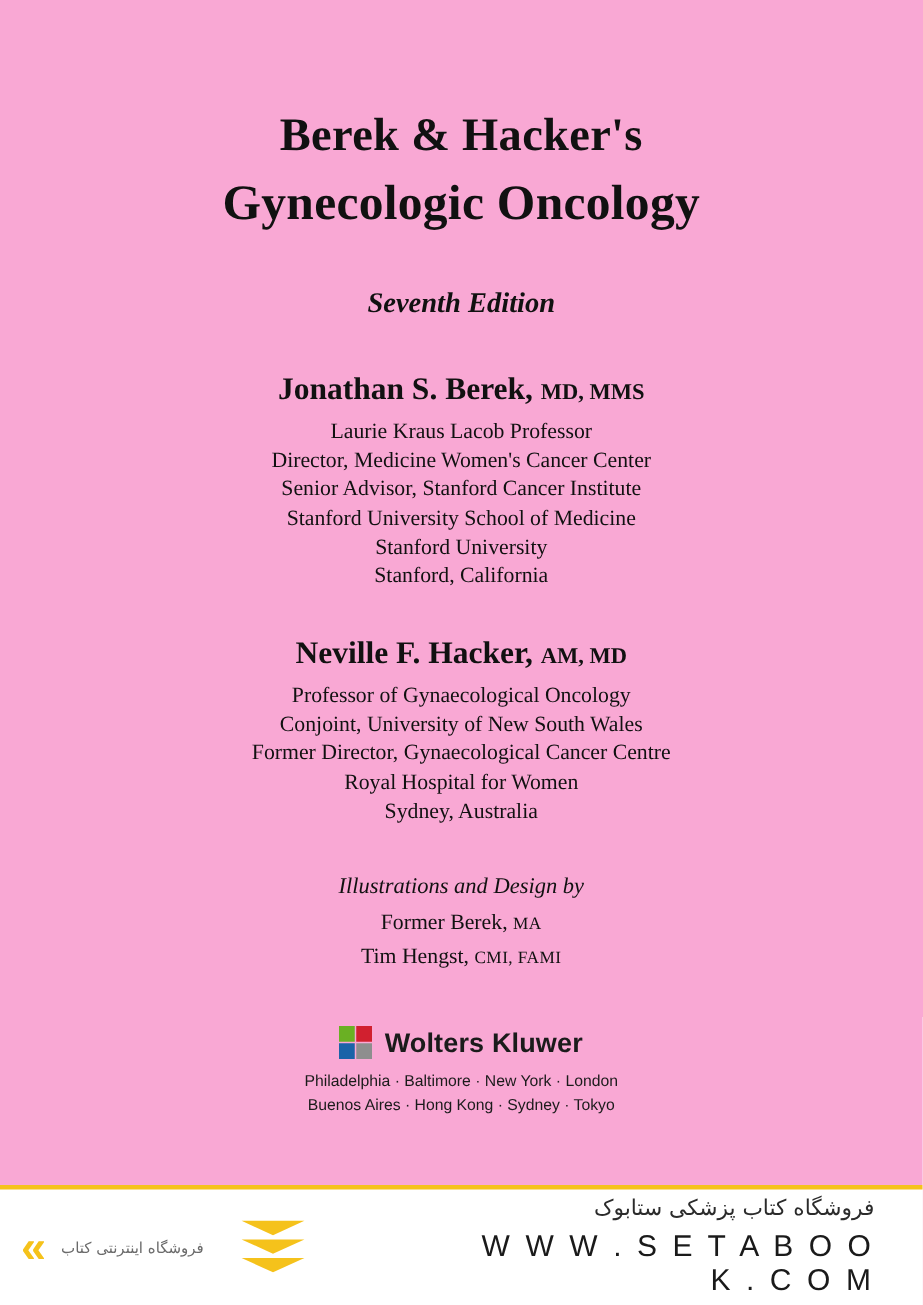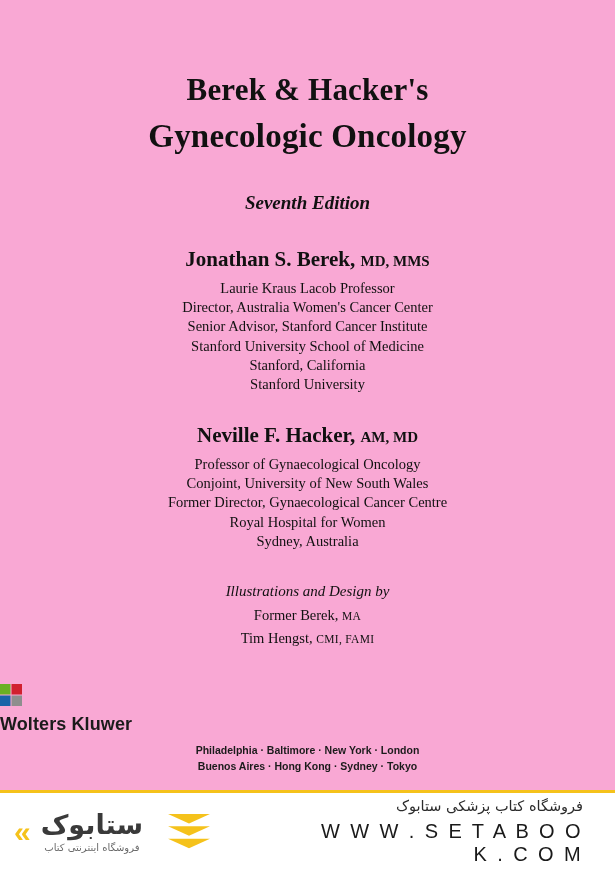--- a/index.html
+++ b/index.html
@@ -105,45 +105,43 @@
 
   .publisher {
     position: absolute;
     top: 684px;
     left: 0;
     width: 100%;
     text-align: center;
   }
   .pub-row {
     display: flex;
-    align-items: flex-start;
+    align-items: flex-end;
     justify-content: center;
     gap: 8px;
-    flex-direction: column;
   }
   .wk-logo {
     width: 22px;
     height: 22px;
     display: block;
     position: relative;
   }
   .pub-name {
     font-family: "Liberation Sans", sans-serif;
     font-size: 18px;
     font-weight: bold;
     color: #1b1b1b;
     letter-spacing: 0.1px;
   }
   .pub-cities {
     margin-top: 8px;
     font-family: "Liberation Sans", sans-serif;
     font-size: 10.5px;
     color: #1b1b1b;
     line-height: 1.5;
-    font-weight: bold;
   }
 
   
   .footer-bar {
     position: absolute;
     left: 0;
     top: 790px;
     width: 615px;
     height: 80px;
     background: #ffffff;
@@ -223,25 +221,25 @@
 
   <div class="edition">Seventh Edition</div>
 
   <div class="author-block">
     <div class="author-name">
       <span>Jonathan S. Berek,</span>
       <span class="degrees">MD, MMS</span>
     </div>
     <div class="affiliations">
       <div>Laurie Kraus Lacob Professor</div>
-      <div>Director, Australia Women's Cancer Center</div>
+      <div>Director, Medicine Women's Cancer Center</div>
       <div>Senior Advisor, Stanford Cancer Institute</div>
       <div>Stanford University School of Medicine</div>
+      <div>Stanford University</div>
       <div>Stanford, California</div>
-      <div>Stanford University</div>
     </div>
   </div>
 
   <div class="author-block second">
     <div class="author-name">
       <span>Neville F. Hacker,</span>
       <span class="degrees">AM, MD</span>
     </div>
     <div class="affiliations">
       <div>Professor of Gynaecological Oncology</div>
@@ -281,21 +279,20 @@
       <div>Buenos Aires · Hong Kong · Sydney · Tokyo</div>
     </div>
   </div>
 
 </div>
 
 <div class="footer-bar">
   <div class="footer-left">
     <span class="chevrons">«</span>
     <span class="brand-fa">
-      <span class="brand-fa-main">ستابوک</span>
       <span class="brand-fa-sub" style="display:block">فروشگاه اینترنتی کتاب</span>
     </span>
     <span class="gold-mark">
       <svg width="44" height="42" viewBox="0 0 44 42" aria-hidden="true">
         <polygon points="0,2 22,2 44,2 22,12 0,2" fill="#f5c21b"></polygon>
         <polygon points="0,15 22,15 44,15 22,25 0,15" fill="#f5c21b"></polygon>
         <polygon points="0,28 22,28 44,28 22,38 0,28" fill="#f5c21b"></polygon>
       </svg>
     </span>
   </div>

